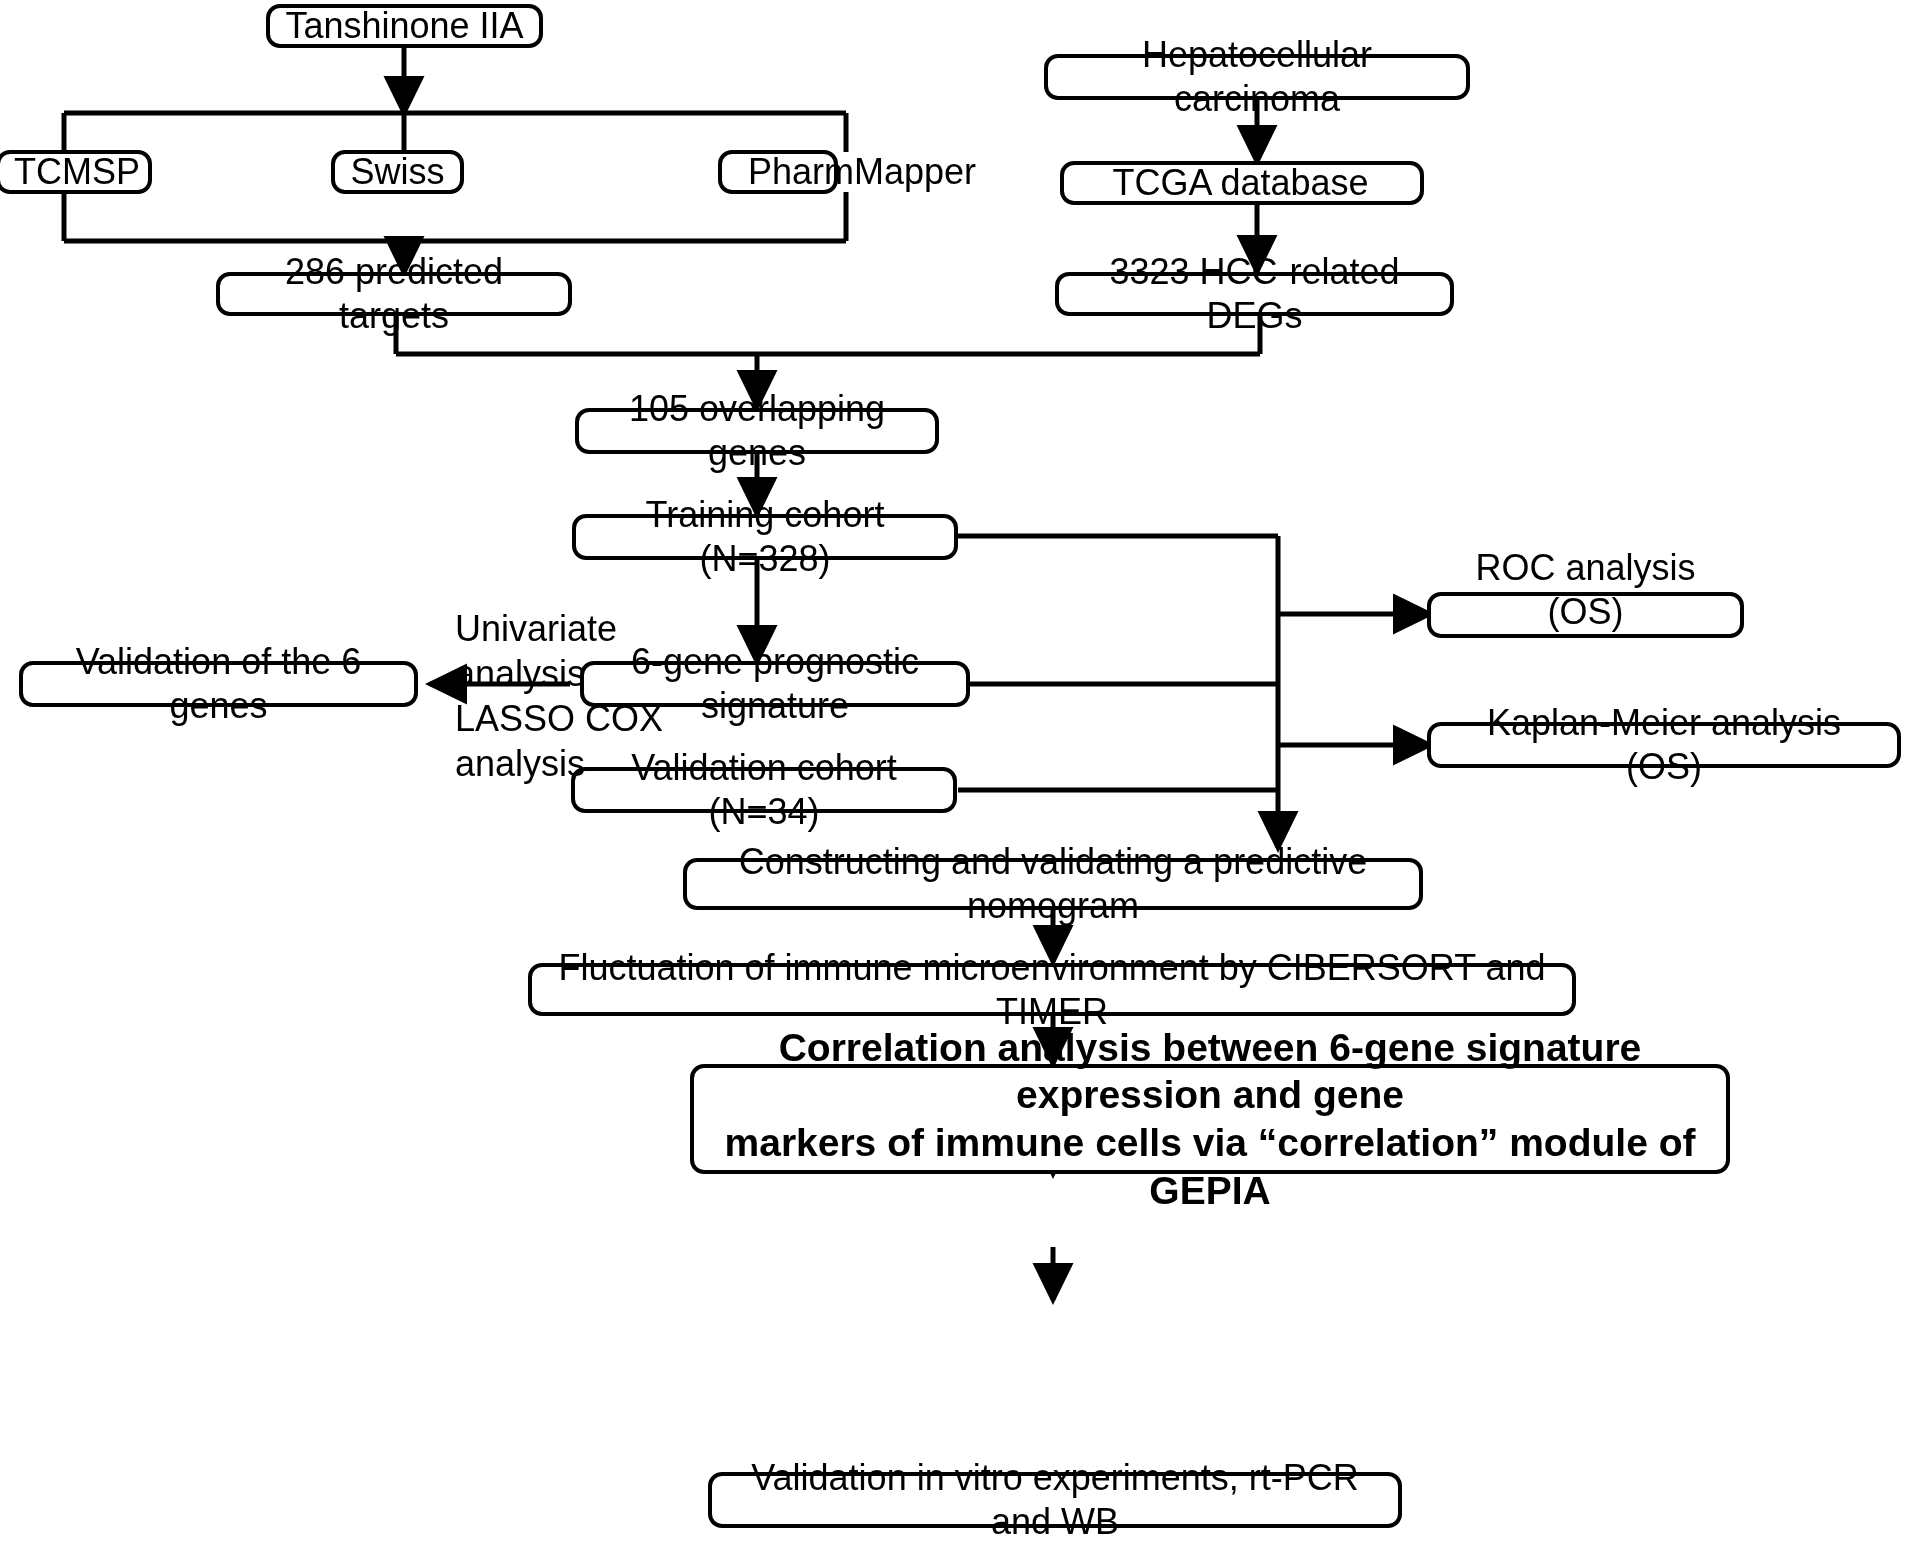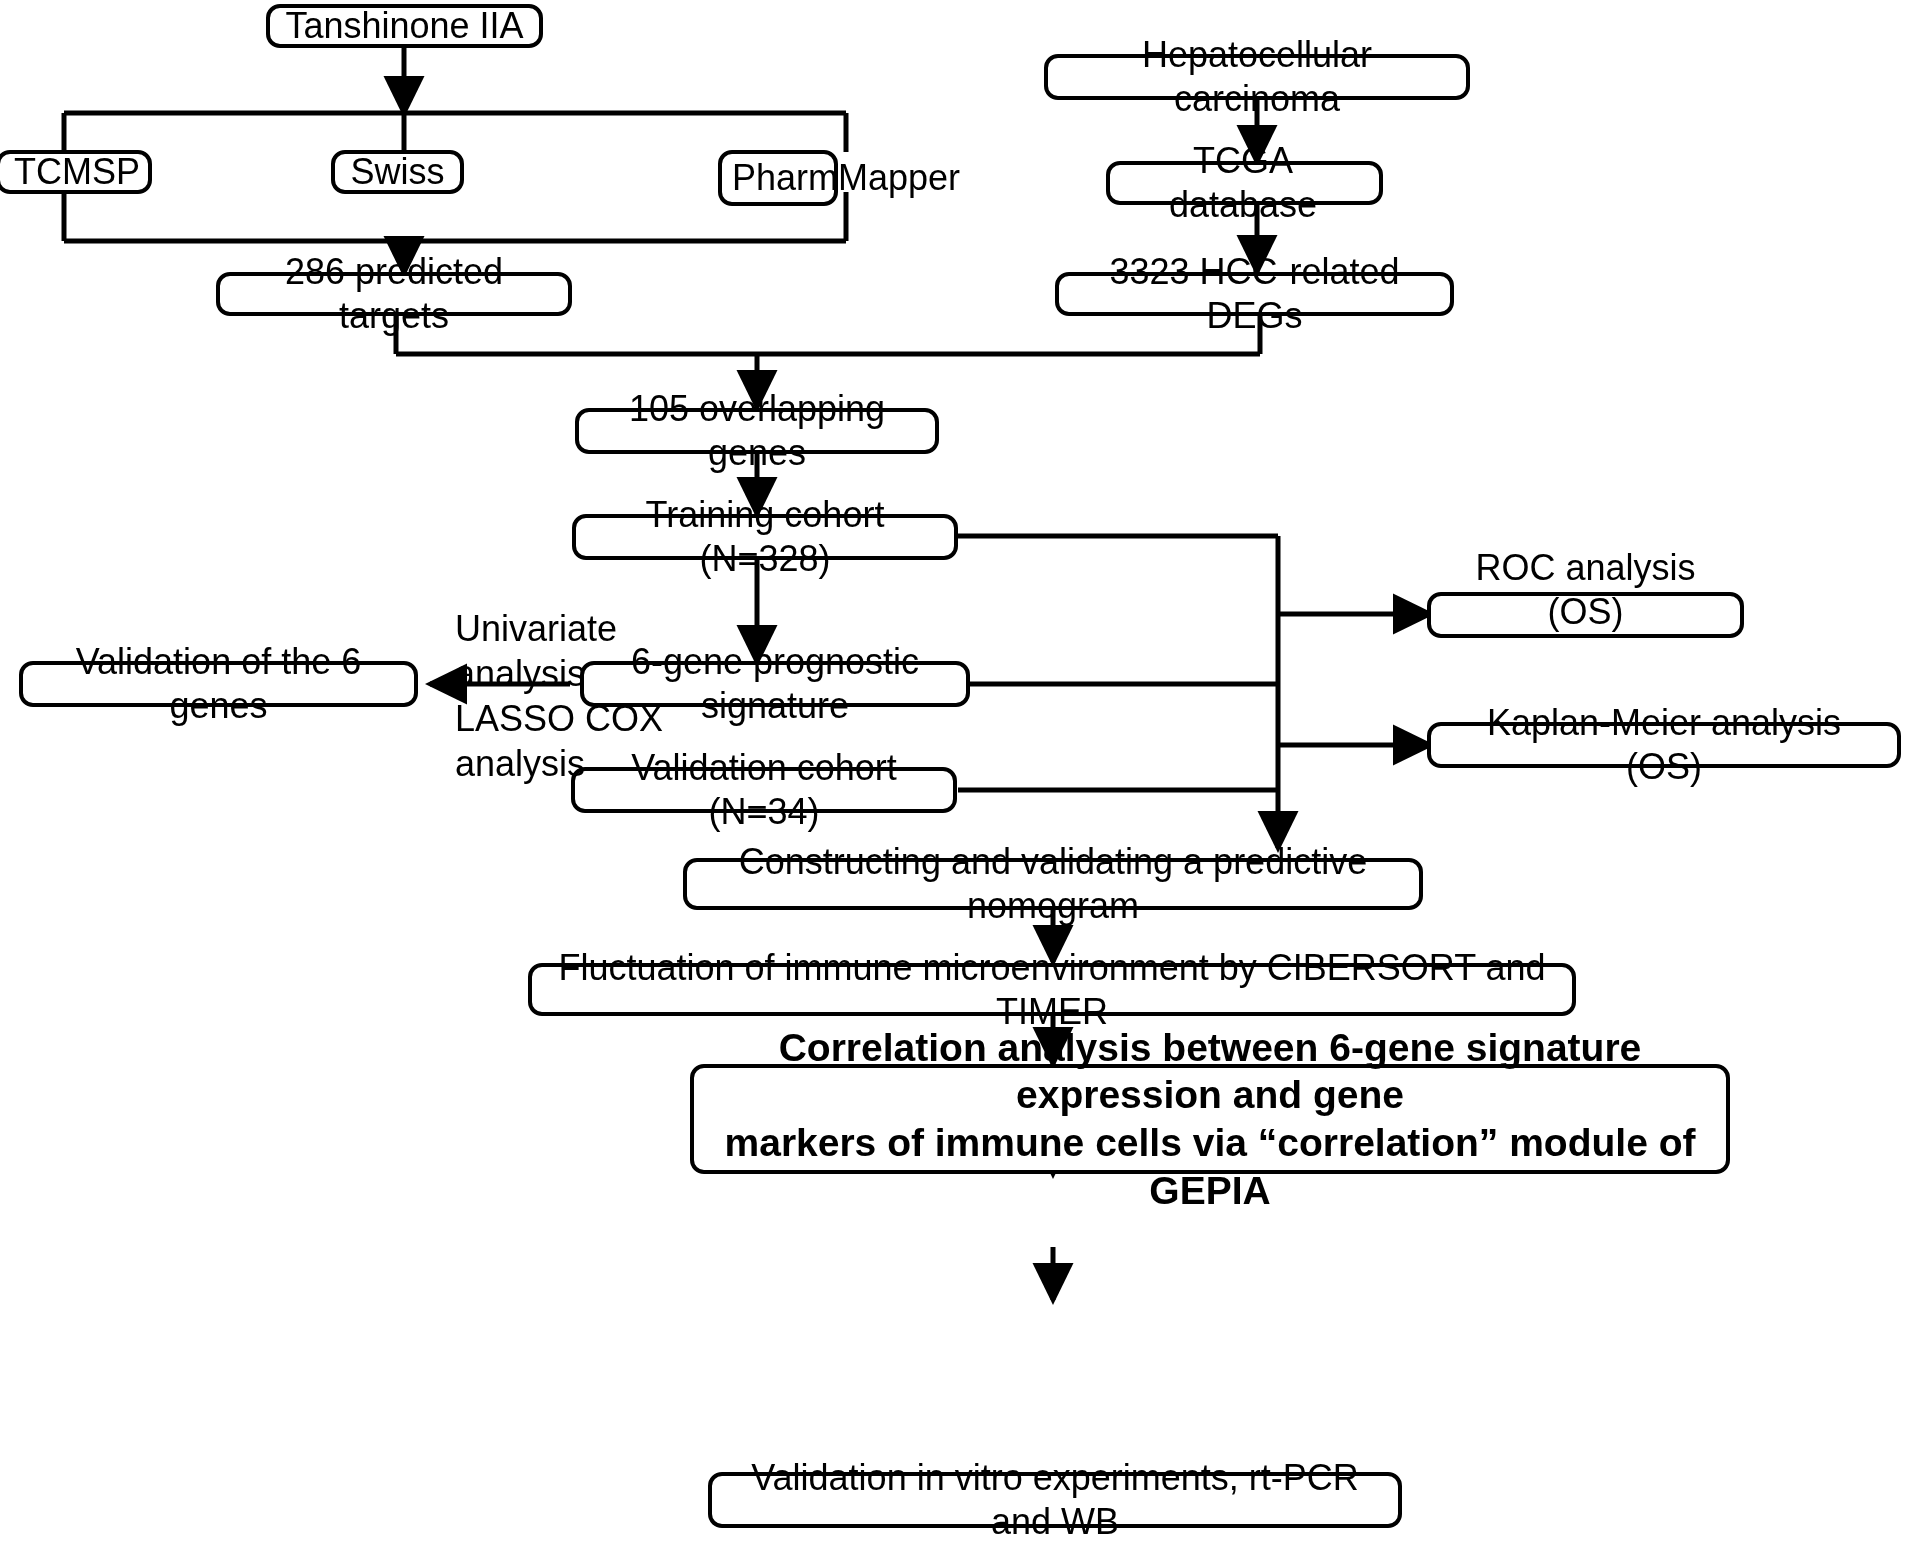--- a/index.html
+++ b/index.html
@@ -116,33 +116,33 @@
   </div>
 
   <div class="node f40" style="left:-4px; top:150px; width:156px; height:44px;">
     <span class="txt">TCMSP</span>
   </div>
 
   <div class="node f40" style="left:331px; top:150px; width:133px; height:44px;">
     <span class="txt">Swiss</span>
   </div>
 
-  <div class="node f40" style="left:718px; top:150px; width:120px; height:56px; padding:0 10px; justify-content:flex-start;">
+  <div class="node f40" style="left:718px; top:150px; width:120px; height:44px; padding:0 26px; justify-content:flex-start;">
     <span class="txt" style="text-align:left; width:auto; white-space:nowrap;">PharmMapper</span>
   </div>
 
   <div class="node f40" style="left:216px; top:272px; width:356px; height:44px;">
     <span class="txt">286 predicted targets</span>
   </div>
 
   <div class="node f40" style="left:1044px; top:54px; width:426px; height:46px;">
     <span class="txt">Hepatocellular carcinoma</span>
   </div>
 
-  <div class="node f40" style="left:1106px; top:161px; width:277px; height:44px;padding-left:11px;">
+  <div class="node f40" style="left:1060px; top:161px; width:364px; height:44px;padding-left:11px;">
     <span class="txt">TCGA  database</span>
   </div>
 
   <div class="node f40" style="left:1055px; top:272px; width:399px; height:44px;">
     <span class="txt">3323 HCC-related DEGs</span>
   </div>
 
   <div class="node f40" style="left:575px; top:408px; width:364px; height:46px;">
     <span class="txt">105  overlapping genes</span>
   </div>

